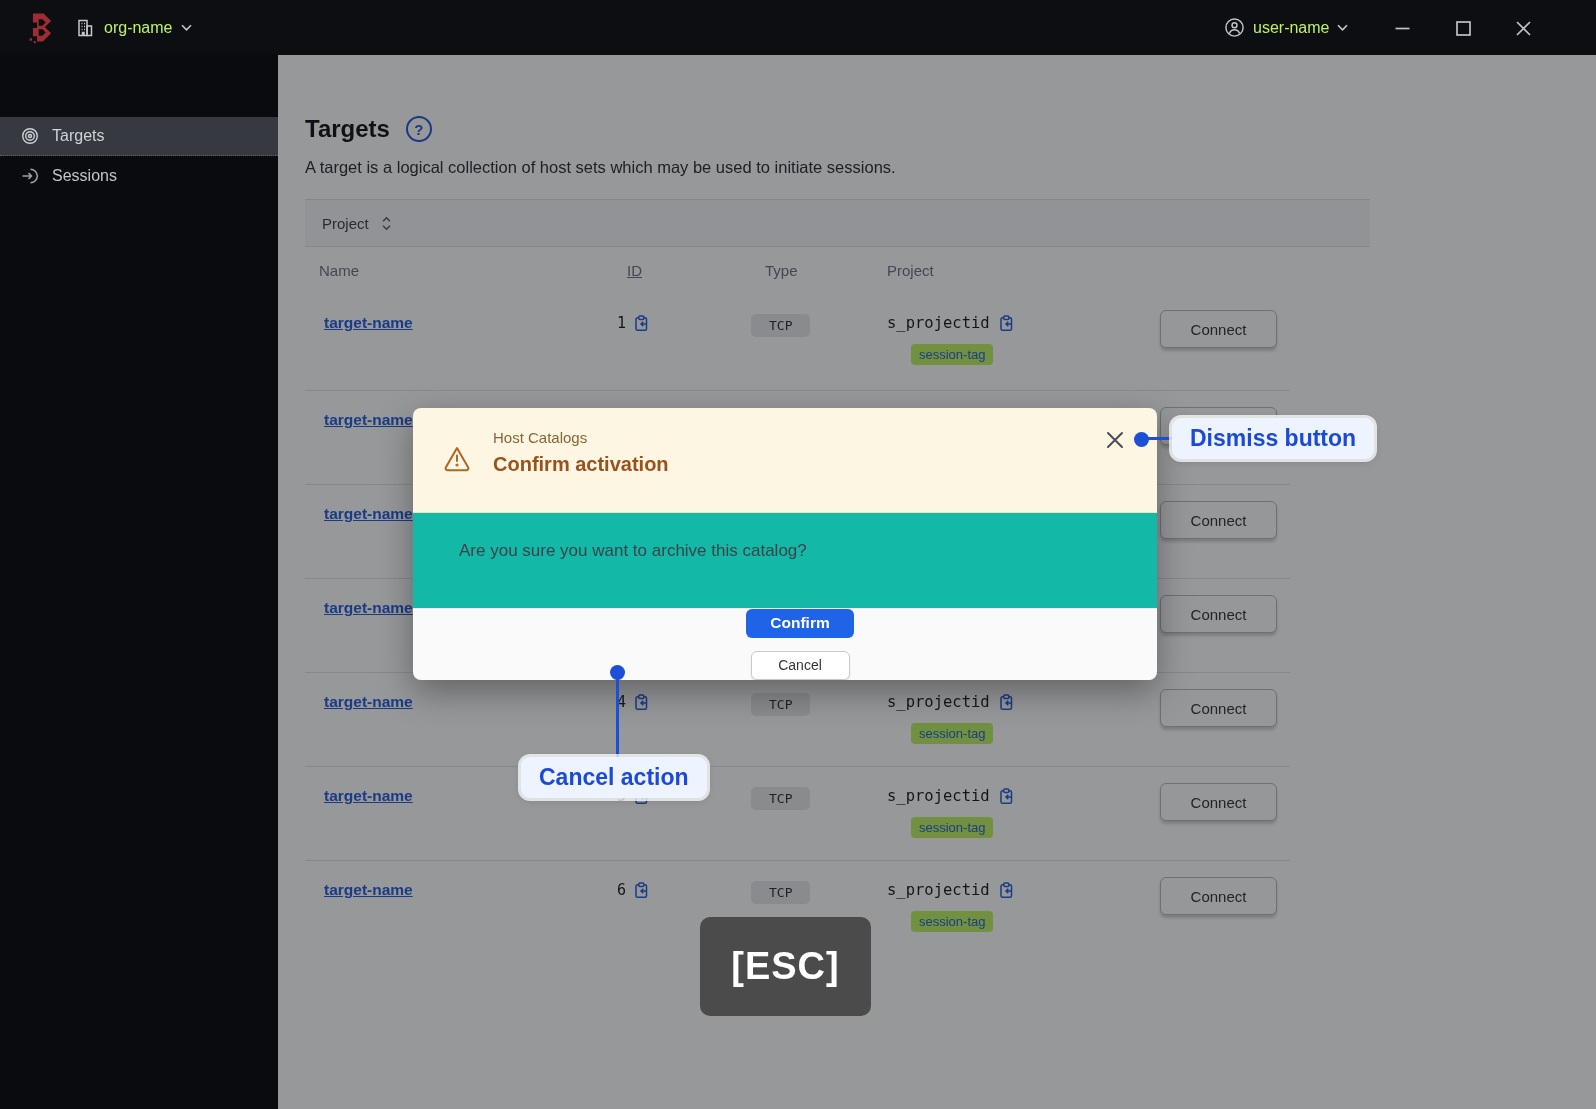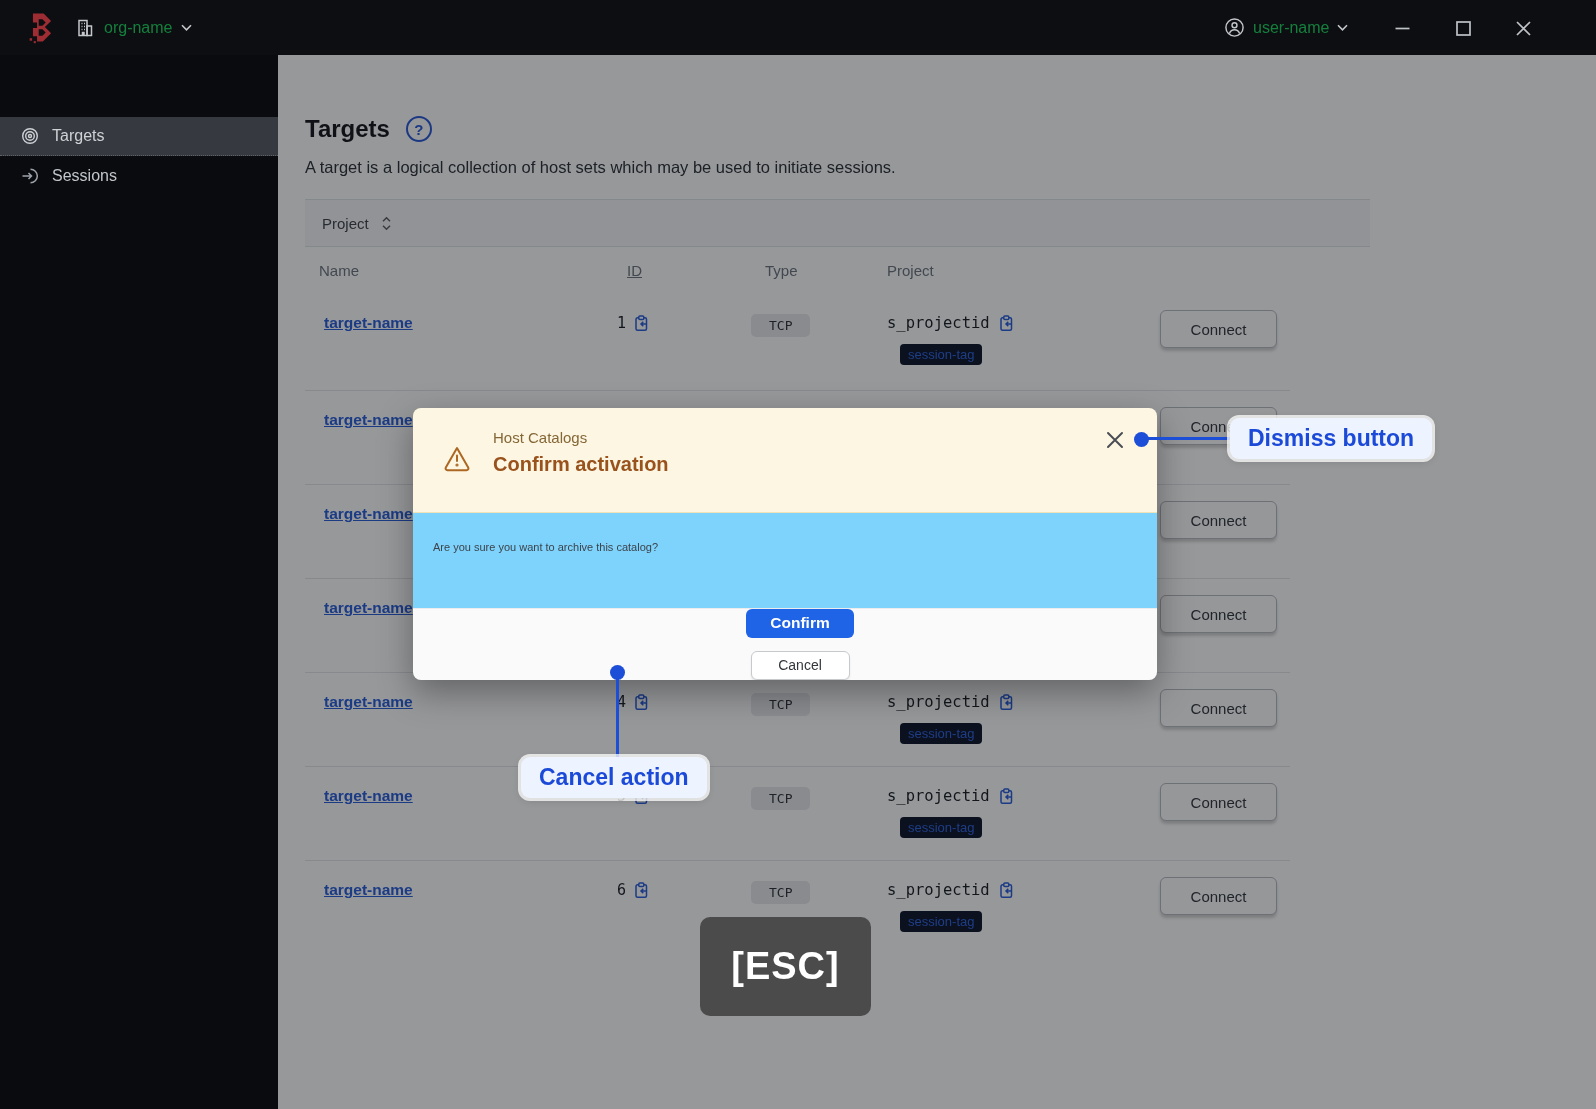--- a/index.html
+++ b/index.html
@@ -4,21 +4,21 @@
 <style>
   * { margin:0; padding:0; box-sizing:border-box; }
   html,body { background:#0b0d10; }
   body { font-family:"Liberation Sans", sans-serif; }
   .stage { position:relative; width:1596px; height:1109px; overflow:hidden; background:#0b0d10; }
 
   
   .topbar { position:absolute; left:0; top:0; width:1596px; height:55px; background:#0c0e11; z-index:3; }
   .topbar-left { position:absolute; left:27px; top:0; height:55px; display:flex; align-items:center; gap:18px; }
   .org-group { display:flex; align-items:center; gap:9px; cursor:pointer; }
-  .topbar-text { color:#15803d; font-size:16px; }
+  .topbar-text { color:#bef264; font-size:16px; }
   .titlebar-right { position:absolute; left:1224px; top:0; height:55px; display:flex; align-items:center; gap:8px; }
   .winbtn { position:absolute; top:17px; width:22px; height:22px; display:flex; align-items:center; justify-content:center; }
   .winbtn.minimize { left:1391px; }
   .winbtn.maximize { left:1452px; }
   .winbtn.close    { left:1512px; }
 
   
   .sidebar { position:absolute; left:0; top:55px; width:278px; height:1054px; background:#0a0b0e; z-index:3; }
   .nav-item { display:flex; align-items:center; gap:13px; height:39px; padding-left:21px; color:#c2c6cb; font-size:16px; cursor:pointer; }
   .nav-item.active { background:#363a40; color:#cfd2d6; border-bottom:1px dotted #5f6368; margin-top:62px; }
@@ -48,35 +48,35 @@
   .cell.c-id { width:134px; display:flex; align-items:center; gap:7px; }
   .cell.c-type { width:136px; }
   .cell.c-project { width:253px; }
   .cell.c-connect { width:150px; }
 
   .target-link { font-size:15.5px; font-weight:600; color:#2a5fdb; text-decoration:underline; cursor:pointer;margin-left:7px; }
   .mono { font-family:"DejaVu Sans Mono", monospace; }
   .id-num { font-size:15px; color:#1b1f24; }
   .type-badge { display:inline-block; background:#e7e9ec; color:#30353b; font-size:13px; font-family:"DejaVu Sans Mono", monospace; padding:4px 18px; border-radius:5px; }
   .proj-line { display:flex; align-items:center; gap:8px; font-size:15.5px; color:#1b1f24; }
-  .session-tag { display:inline-block; margin-top:12px; margin-left:13px; background:#0f172a; color:#2e62de; font-size:13px; padding:3px 8px; border-radius:4px; cursor:pointer; }
+  .session-tag { display:inline-block; margin-top:12px; margin-left:24px; background:#bef264; color:#2e62de; font-size:13px; padding:3px 8px; border-radius:4px; cursor:pointer; }
   .connect-btn { margin-left:20px; margin-top:-4px; width:117px; height:38px; background:#fdfdfe; border:1px solid #b7bac0; border-radius:6px; font-size:15px; color:#33383e; font-family:"Liberation Sans", sans-serif; cursor:pointer; box-shadow:0 3px 3px rgba(0,0,0,0.18); }
   .trow.empty-mid .cell.c-id, .trow.empty-mid .cell.c-type, .trow.empty-mid .cell.c-project { visibility:hidden; }
 
   
   .dim { position:absolute; left:278px; top:55px; width:1318px; height:1054px; background:rgba(8,10,14,0.42); z-index:5; }
 
   
   .modal { position:absolute; left:413px; top:408px; width:744px; border-radius:8px; overflow:hidden; box-shadow:0 12px 34px rgba(0,0,0,0.35); z-index:10; }
   .modal-header { position:relative; height:105px; background:#fcf6e3; border-bottom:1px solid #f0e2b9; }
   .warn-icon { position:absolute; left:29px; top:37px; }
   .modal-tagline { position:absolute; left:80px; top:21px; font-size:15px; color:#856736; }
   .modal-title { position:absolute; left:80px; top:45px; font-size:20px; font-weight:700; color:#9a521c; }
   .modal-close { position:absolute; right:28px; top:18px; width:28px; height:28px; background:none; border:none; cursor:pointer; display:flex; align-items:center; justify-content:center; }
-  .modal-body { background:#7dd3fc; height:95px; padding:28px 30px 0 20px; font-size:11px; color:#3d434a; }
+  .modal-body { background:#14b8a6; height:95px; padding:28px 30px 0 46px; font-size:17px; color:#3d434a; }
   .modal-footer { background:#fafafa; border-top:1px solid #ececee; height:72px; display:flex; align-items:center; gap:13px; padding-left:30px;flex-direction:column; }
   .btn-confirm { width:108px; height:40px; background:#1f63e6; color:#ffffff; border:none; border-radius:6px; font-size:15.5px; font-weight:600; font-family:"Liberation Sans", sans-serif; cursor:pointer; }
   .btn-cancel { width:99px; height:40px; background:#ffffff; color:#33373c; border:1px solid #c7c9cd; border-radius:6px; font-size:14px; font-family:"Liberation Sans", sans-serif; cursor:pointer; box-shadow:0 2px 2px rgba(0,0,0,0.08); }
 
   
   .anno { z-index:20; position:absolute; }
   .anno-dot { width:15px; height:15px; border-radius:50%; background:#1d4ed8; }
   .anno-line-h { height:3px; background:#1d4ed8; }
   .anno-line-v { width:3px; background:#1d4ed8; }
   .anno-pill { height:41px; display:flex; align-items:center; padding:0 18px; background:#edf3ff; border-radius:9px; color:#1b49d8; font-size:23px; font-weight:700; box-shadow:0 0 0 3px rgba(255,255,255,0.75), 0 2px 8px rgba(0,0,0,0.18); white-space:nowrap; }
@@ -401,21 +401,21 @@
       <span>Are you sure you want to archive this catalog?</span>
     </div>
     <div class="modal-footer">
       <button class="btn-confirm">Confirm</button>
       <button class="btn-cancel">Cancel</button>
     </div>
   </div>
 
   <div class="anno anno-dot" style="left:1134px; top:432px;"></div>
   <div class="anno anno-line-h" style="left:1147px; top:437px; width:83px;"></div>
-  <div class="anno anno-pill" style="left:1230px; top:418px;">Dismiss button</div>
+  <div class="anno anno-pill" style="left:1172px; top:418px;">Dismiss button</div>
 
   <div class="anno anno-dot" style="left:610px; top:665px;"></div>
   <div class="anno anno-line-v" style="left:616px; top:678px; height:79px;"></div>
   <div class="anno anno-pill" style="left:521px; top:757px;">Cancel action</div>
 
   <div class="anno esc-box">[ESC]</div>
 
 </div>
 
 </body></html>

